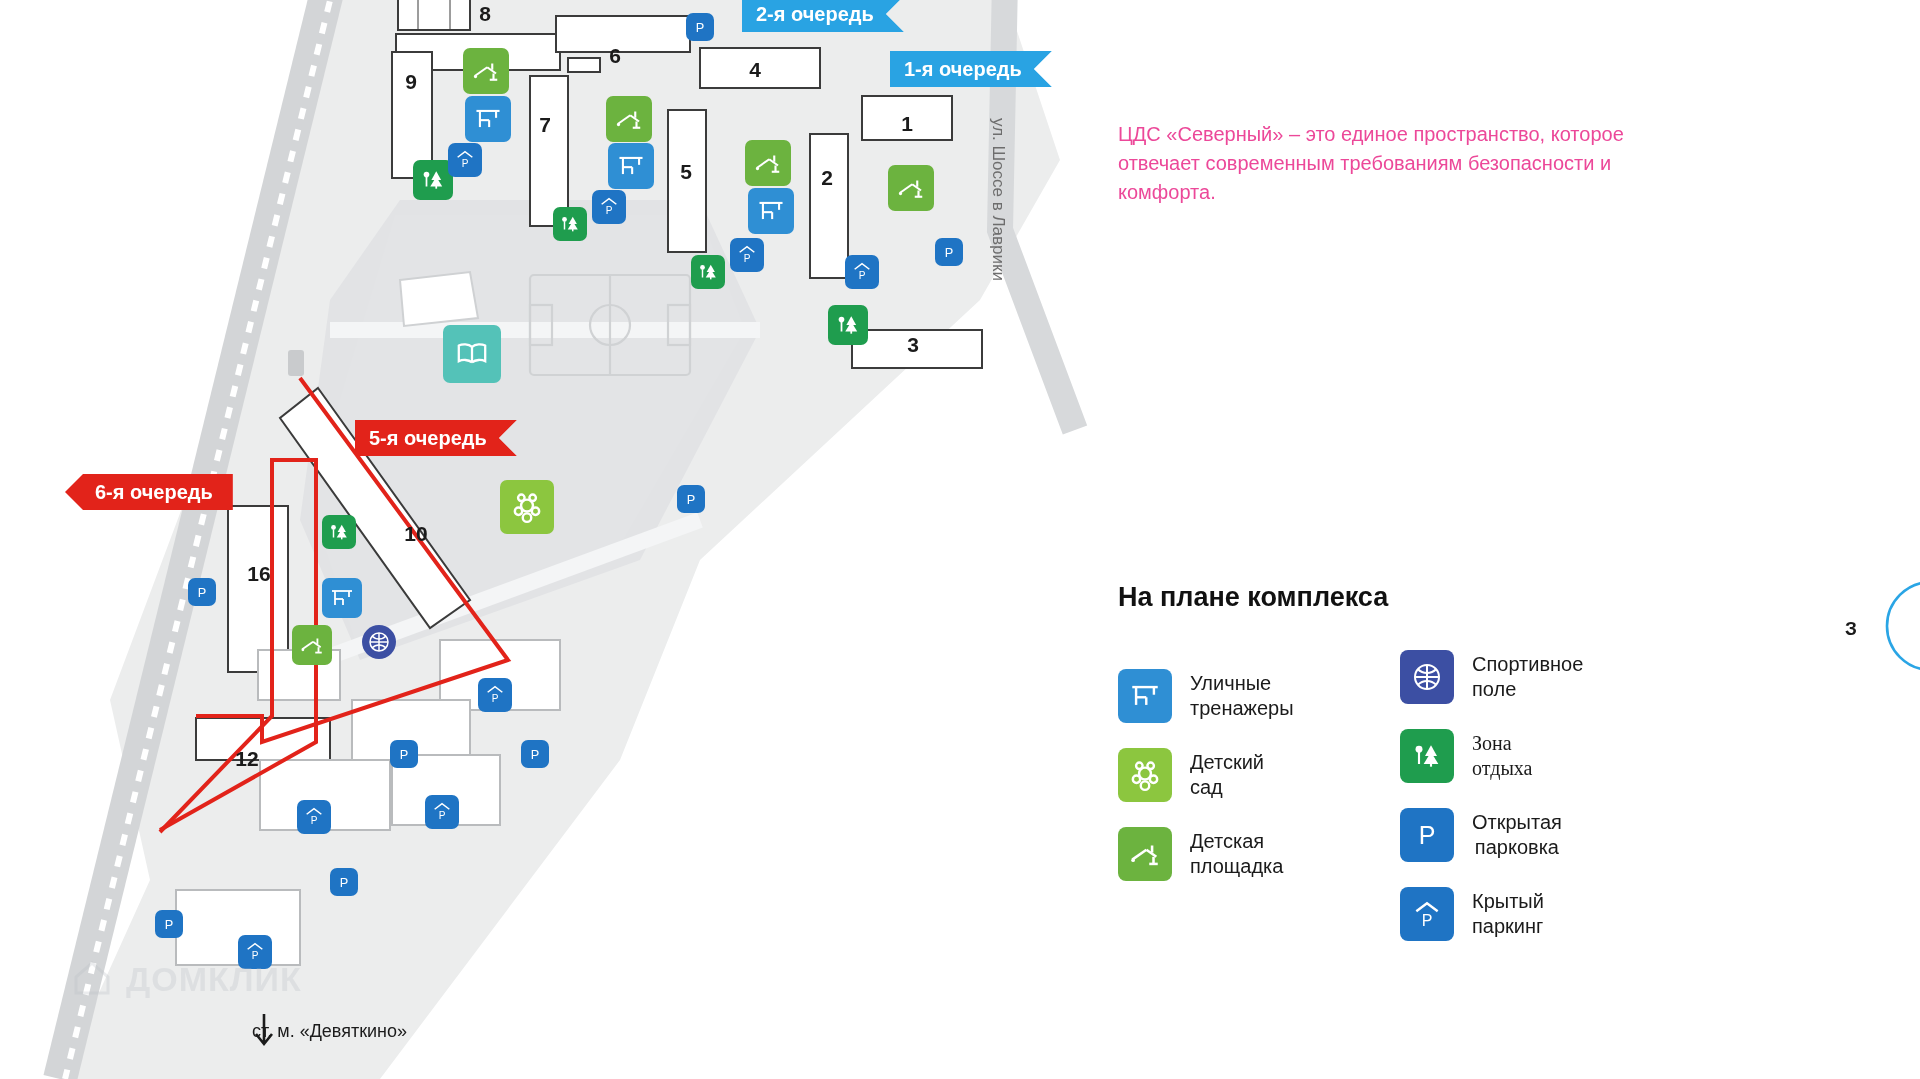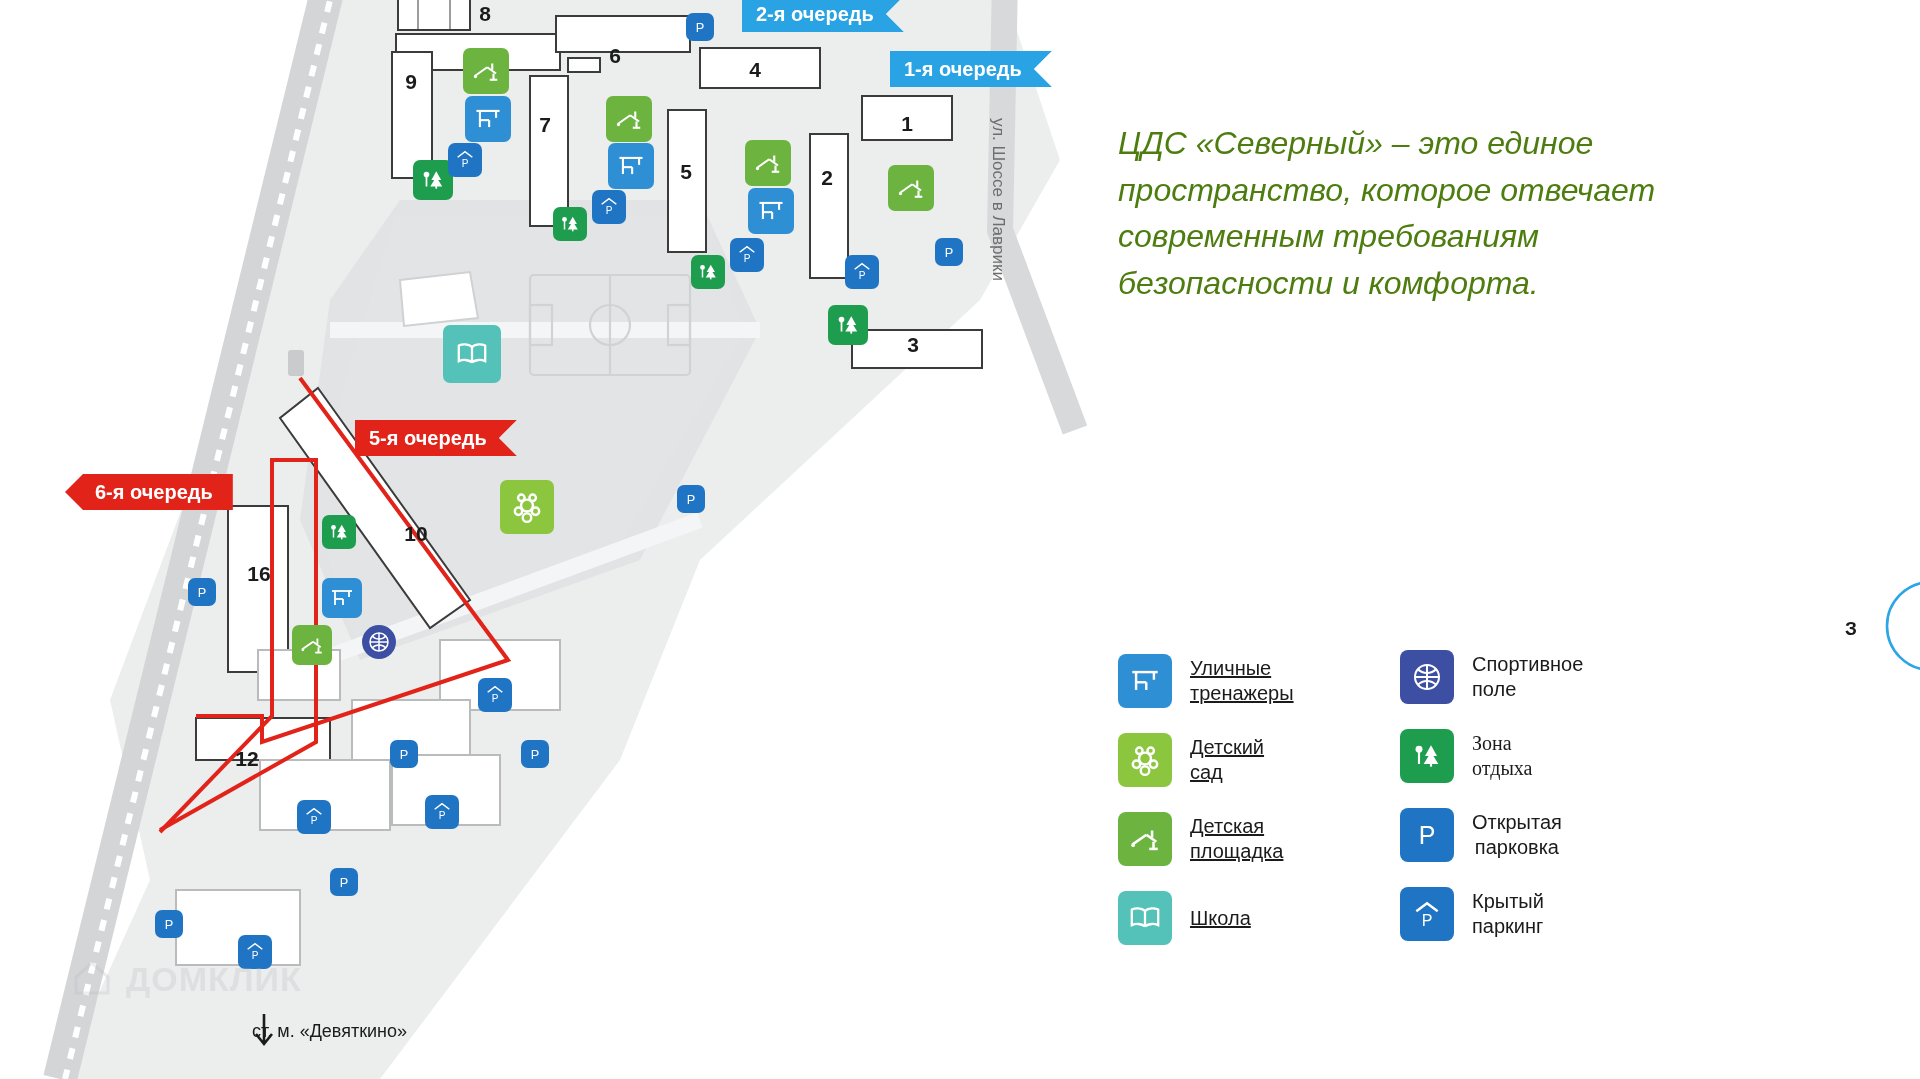--- a/index.html
+++ b/index.html
@@ -72,34 +72,33 @@
   
   #right-panel {
     position: absolute;
     left: 1100px; top: 0;
     width: 820px; height: 1079px;
   }
   #intro-text {
     position: absolute;
     left: 18px; top: 120px;
     width: 560px;
-    font-size: 32px;
+    font-size: 20px;
     line-height: 1.46;
-    color: #4d7c0f;
-    font-style: italic;
+    color: #ec4899;
   }
   #legend-title {
     position: absolute;
     left: 18px; top: 582px;
     font-size: 27px;
     font-weight: bold;
     color: #111;
   }
   .legend-col { position: absolute; }
-  #legend-col-1 { left: 18px; top: 654px; width: 290px; text-decoration: underline; }
+  #legend-col-1 { left: 18px; top: 669px; width: 290px; }
   #legend-col-2 { left: 300px; top: 650px; width: 300px; }
   .legend-item {
     display: flex;
     align-items: center;
     margin-bottom: 25px;
     height: 54px;
   }
   .legend-icon {
     width: 54px; height: 54px;
     border-radius: 8px;
@@ -511,20 +510,21 @@
 
     <span class="compass-letter" style="left:0px;top:70px;">З</span>
 
     <svg width="100" height="100" viewBox="0 0 100 100" style="position:absolute;left:36px;top:28px;">
       <circle cx="50" cy="50" r="44" fill="none" stroke="#2aa5e5" stroke-width="2.6"></circle>
       <polygon points="50,12 58,50 50,44 42,50" fill="#2aa5e5"></polygon>
       <polygon points="50,88 58,50 50,56 42,50" fill="#cfe9f8"></polygon>
     </svg>
   </div>
 
+  <div id="legend-title">На плане комплекса</div>
 
   <div class="legend-col" id="legend-col-1">
 
     <div class="legend-item">
       <span class="legend-icon" style="background:#2f8fd4;">
         <svg width="34" height="28" viewBox="0 0 26 22" fill="none" stroke="#fff" stroke-width="1.9">
             <path d="M3 4 h20"></path>
             <path d="M6 4 v14"></path>
             <path d="M20 4 v6"></path>
             <path d="M6 12 h8"></path>
@@ -558,30 +558,20 @@
             <path d="M13 9 L20 14"></path>
             <path d="M17 6 v5"></path>
             <path d="M15 19 h6"></path>
             <path d="M18 14 v5"></path>
           </svg>
       </span>
       <span class="legend-label" style="white-space:pre-line;">Детская
 площадка</span>
     </div>
 
-    <div class="legend-item">
-      <span class="legend-icon" style="background:#54c2b8;">
-        <svg width="36" height="30" viewBox="0 0 30 24" fill="none" stroke="#fff" stroke-width="1.9">
-            <path d="M15 6 C12 3.5 7 3.5 4 5 v13 c3-1.5 8-1.5 11 1"></path>
-            <path d="M15 6 C18 3.5 23 3.5 26 5 v13 c-3-1.5-8-1.5-11 1"></path>
-            <path d="M15 6 v13"></path>
-          </svg>
-      </span>
-      <span class="legend-label" style="white-space:pre-line;">Школа</span>
-    </div>
 
   </div>
 
   <div class="legend-col" id="legend-col-2">
 
     <div class="legend-item">
       <span class="legend-icon" style="background:#3c4fa3;">
         <svg width="32" height="32" viewBox="0 0 24 24" fill="none" stroke="#fff" stroke-width="1.5">
             <circle cx="12" cy="12" r="9"></circle>
             <path d="M3 12 h18"></path>

